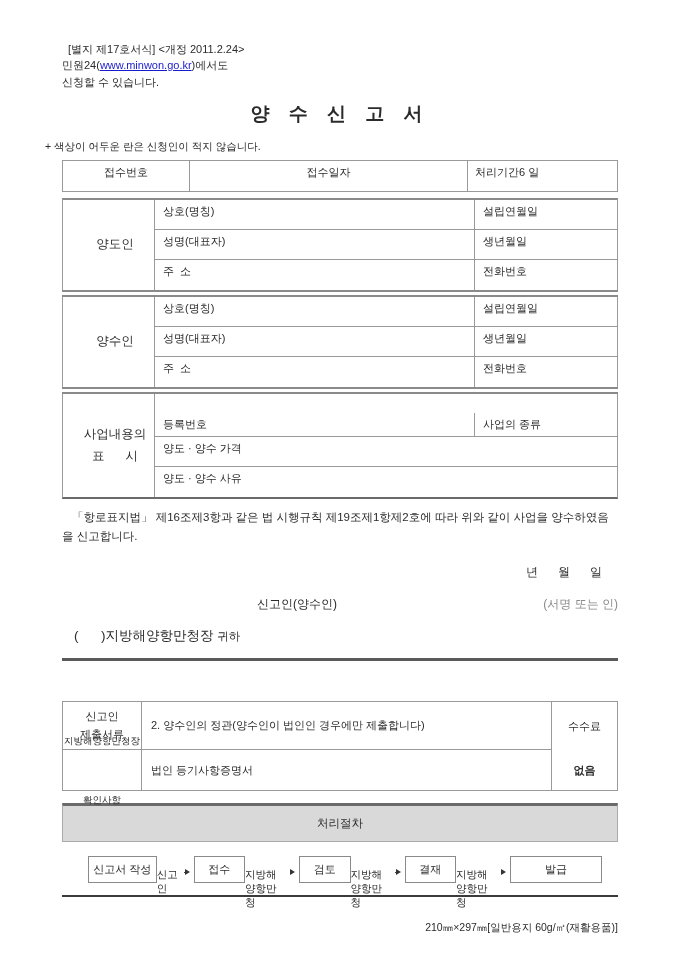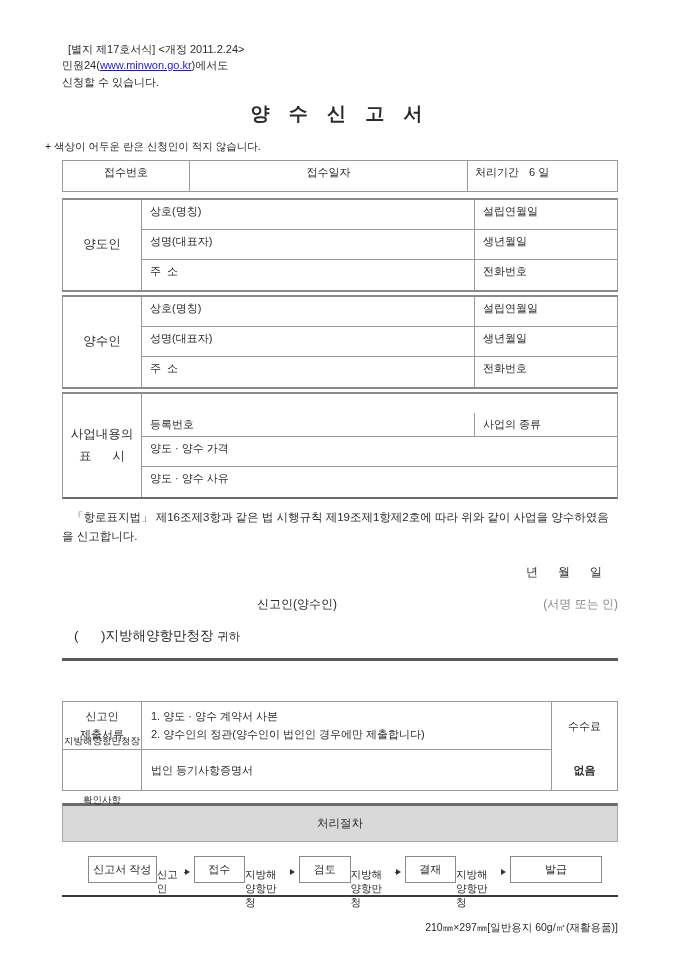--- a/index.html
+++ b/index.html
@@ -20,28 +20,28 @@
 
   .title { margin:10px 0 0 0; text-align:center; font-size:19px; font-weight:bold; letter-spacing:7px; }
   .note { margin:13px 0 6px -17px; font-size:10.5px; }
 
   
   .tbl { font-size:11px; }
   .rcpt { display:flex; border:1px solid #9a9a9a; height:32px; }
   .rcpt > div { padding:4px 7px;text-align:center; }
   .rcpt .c1 { width:126px; }
   .rcpt .c2 { flex:1; border-left:1px solid #9a9a9a; }
-  .rcpt .c3 { width:150px; border-left:1px solid #9a9a9a; display:flex; gap:10px; }
+  .rcpt .c3 { width:150px; border-left:1px solid #9a9a9a; display:flex; gap:0; }
   .gap6 { height:6px; }
 
   .sect { display:flex; border-left:1px solid #9a9a9a; border-right:1px solid #9a9a9a; }
   .sect.first { border-top:2px solid #8a8a8a; }
   .sect.last { border-bottom:2px solid #6a6a6a; }
   .dbl { height:7px; border-top:2px solid #8a8a8a; border-bottom:2px solid #8a8a8a; }
-  .slabel { width:78px; display:flex; flex-direction:column; align-items:center; justify-content:center; font-size:12.5px; line-height:1.7; }
+  .slabel { width:78px; display:flex; flex-direction:column; align-items:center; justify-content:center; font-size:12.5px; line-height:1.7;margin-left:13px; }
   .srows { flex:1; border-left:1px solid #9a9a9a; }
   .srow { display:flex; height:30px; border-bottom:1px solid #9a9a9a; }
   .srow:last-child { border-bottom:none; }
   .srow.tall { height:43px;align-items:flex-end; }
   .srow .f { flex:1; padding:4px 8px; }
   .srow .r { width:143px; border-left:1px solid #9a9a9a; padding:4px 8px; }
 
   .decl { margin-top:9px; font-size:11.5px; line-height:1.65; text-indent:10px; }
   .dateline { margin-top:18px; text-align:right; padding-right:16px; font-size:12px; white-space:pre; }
   .signrow { margin-top:15px; display:flex; align-items:center; font-size:12px; }
@@ -180,21 +180,20 @@
   <div class="thick"></div>
 
   <div class="att">
     <div class="attL">
       <div class="attrow r1">
         <div class="alabel">
           <span>신고인</span>
           <span>제출서류</span>
         </div>
         <div class="acontent">
-          <span>1. 양도 · 양수 계약서 사본</span>
           <span>2. 양수인의 정관(양수인이 법인인 경우에만 제출합니다)</span>
         </div>
       </div>
       <div class="attrow r2">
         <div class="alabel small">
           <span>지방해양항만청장</span>
           <span>확인사항</span>
         </div>
         <div class="acontent">
           <span>법인 등기사항증명서</span>

